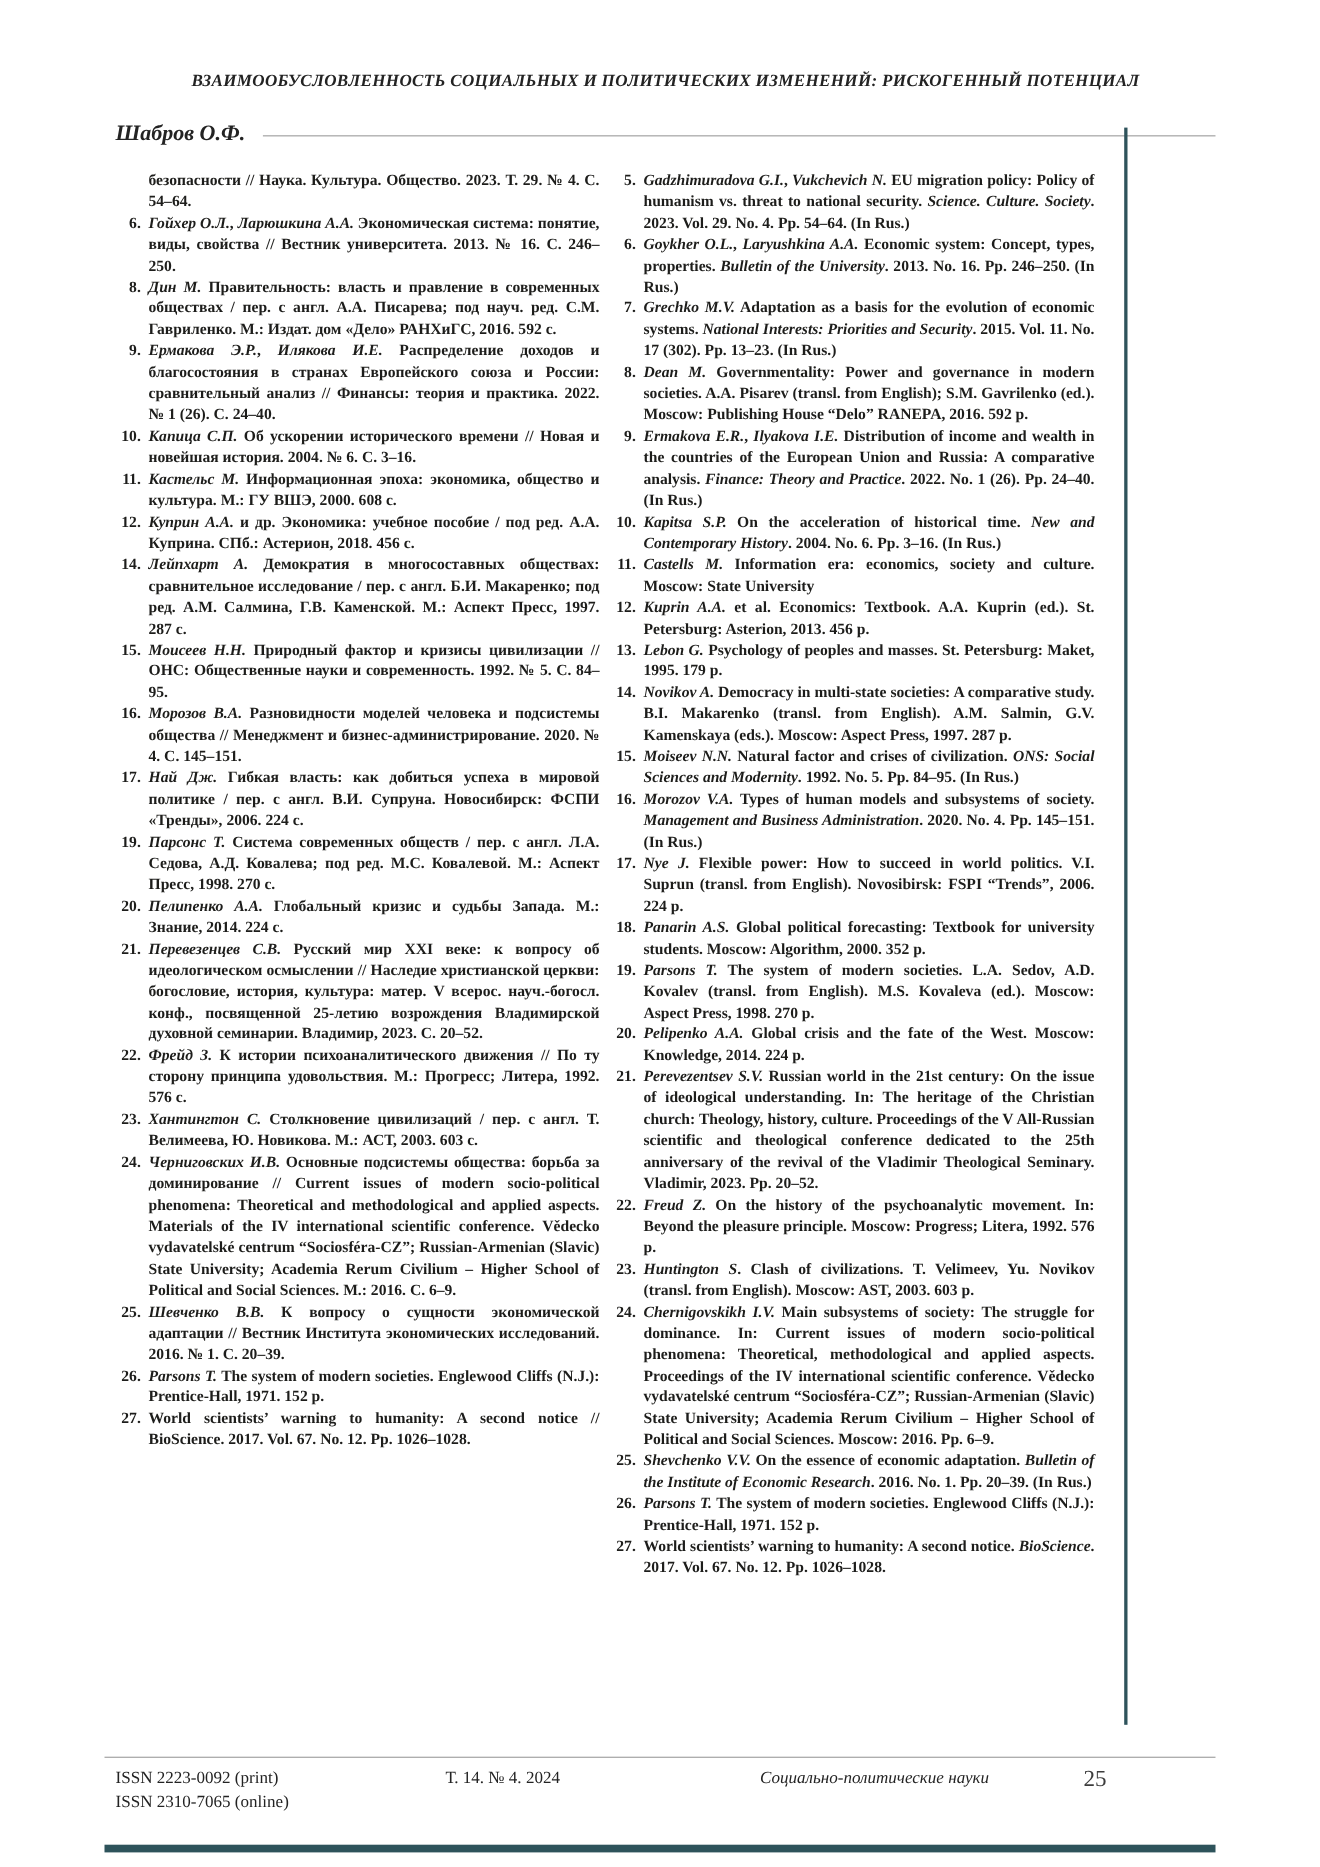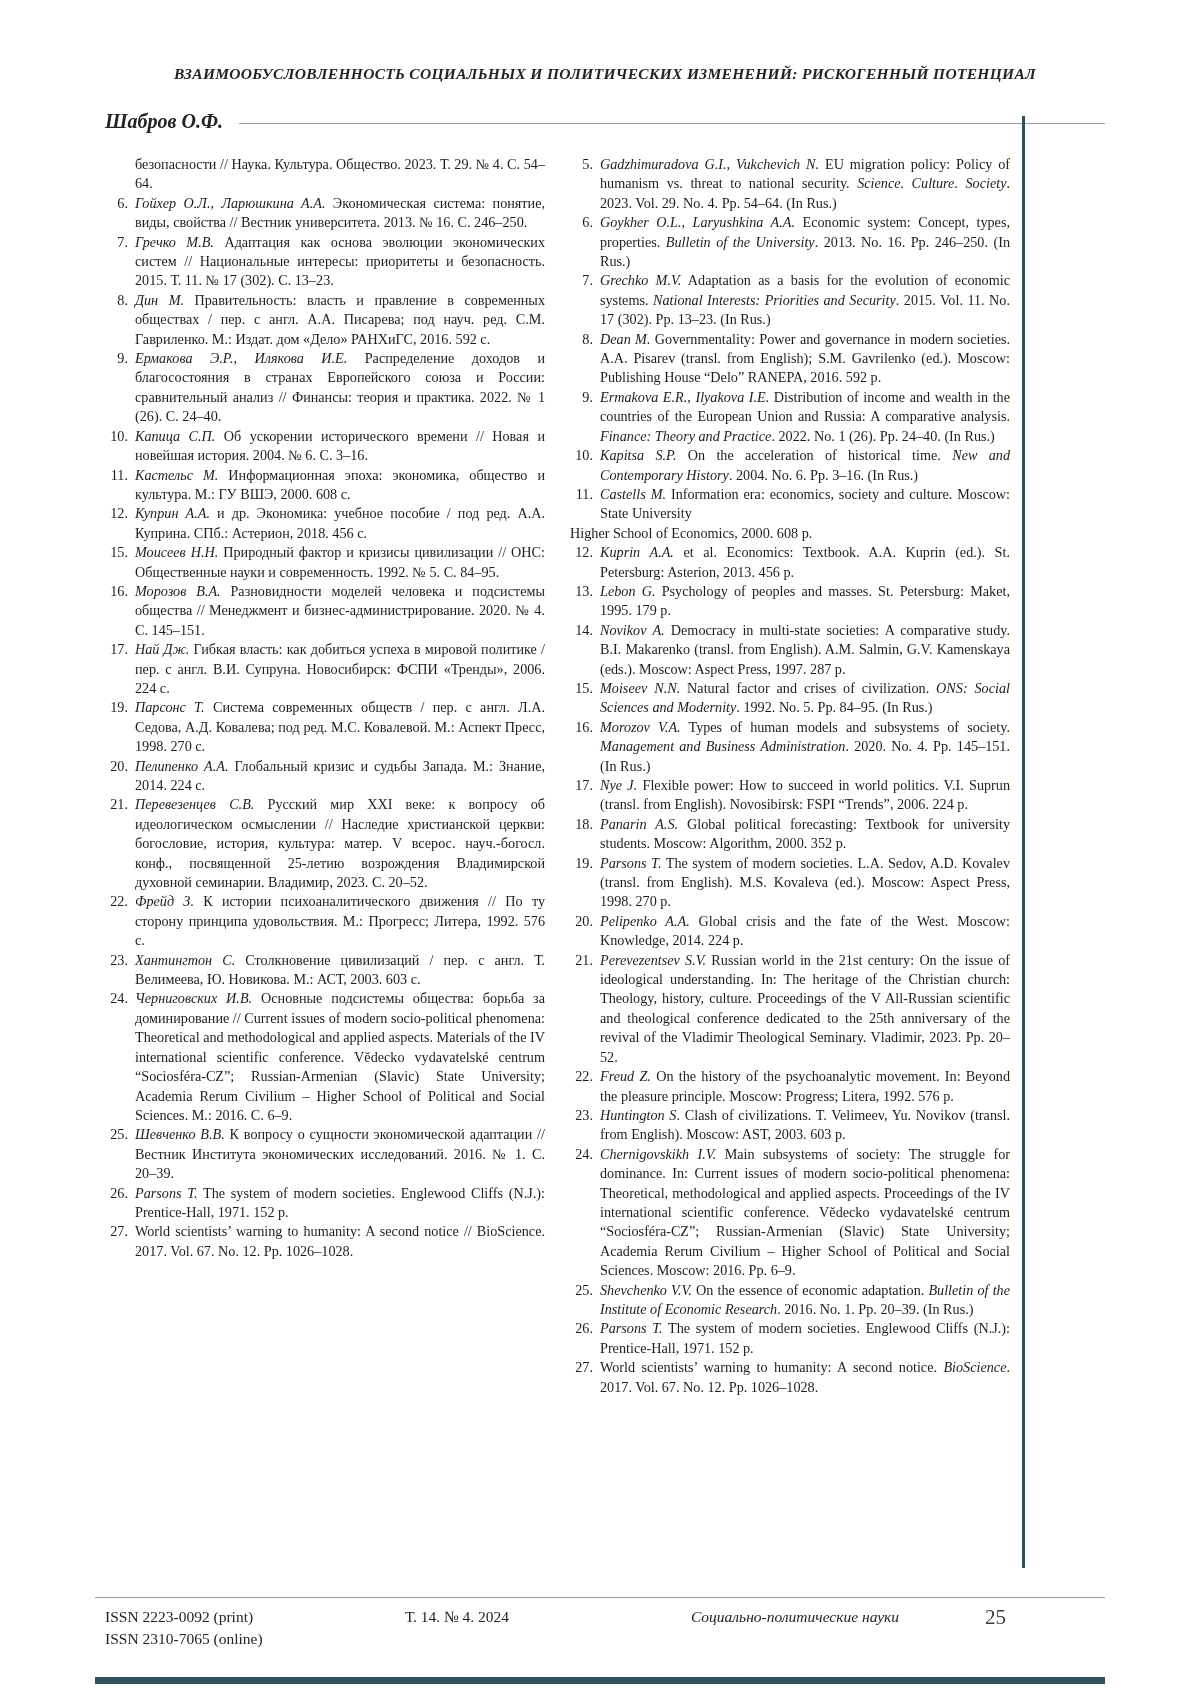--- a/index.html
+++ b/index.html
@@ -10,21 +10,21 @@
     padding-top:64px;
   }
   .running-head {
     text-align:center; font-style:italic; font-weight:bold;
     font-size:15.5px; line-height:20px; letter-spacing:0.3px; color:#232323;
     margin:0 95px 0 105px;
   }
   .author-row { display:flex; align-items:center; gap:16px; margin:26px 95px 0 105px; }
   .author { font-style:italic; font-weight:bold; font-size:20px; white-space:nowrap; color:#232323; }
   .author-rule { flex:1; height:1px; background:#9b9b9b; margin-top:3px; }
-  .content { display:flex; gap:25px; margin:22px 190px 0 105px; height:1430px; overflow:hidden; }
+  .content { display:flex; gap:10px; margin:22px 190px 0 105px; height:1430px; overflow:hidden;font-weight:bold; }
   .col { width:440px; font-size:14.2px; line-height:19.4px; text-align:justify; hyphens:none; }
   .ref { padding-left:30px; text-indent:-30px; }
   .ref.flush { padding-left:0; text-indent:0; }
   .ref-num { display:inline-block; width:23px; text-align:right; margin-right:7px; text-indent:0; }
   .vrule { position:absolute; left:1022px; top:116px; width:3px; height:1452px; background:#2e535b; }
   .page-footer { position:absolute; left:0; right:0; bottom:13px; background:#ffffff; }
   .footer-rule { height:1px; background:#9b9b9b; margin:0 95px; }
   .footer-row { display:flex; align-items:flex-start; margin:8px 95px 0 95px; padding-left:10px; font-size:15.5px; color:#232323; }
   .issn { width:300px; line-height:22px; }
   .vol { width:200px; line-height:22px; }
@@ -41,26 +41,26 @@
 
   <div class="author-row">
     <span class="author">Шабров О.Ф.</span>
     <span class="author-rule"></span>
   </div>
 
   <div class="content">
     <div class="col">
         <div class="ref"><span class="ref-num"></span><span><span>безопасности // Наука. Культура. Общество. 2023. Т. 29. № 4. С. 54–64.</span></span></div>
         <div class="ref"><span class="ref-num">6.</span><span><i>Гойхер О.Л.</i><span>, </span><i>Ларюшкина А.А.</i><span> Экономическая система: понятие, виды, свойства // Вестник университета. 2013. № 16. С. 246–250.</span></span></div>
-        <div class="ref"><span class="ref-num">7.</span><span><i>Гречко М.В.</i><span> Адаптация как основа эволюции экономических систем // Национальные интересы: приоритеты и безопасность. 2015. Т. 11. № 17 (302). С. 13–23.</span></span></div>
         <div class="ref"><span class="ref-num">8.</span><span><i>Дин М.</i><span> Правительность: власть и правление в современных обществах / пер. с англ. А.А. Писарева; под науч. ред. С.М. Гавриленко. М.: Издат. дом «Дело» РАНХиГС, 2016. 592 с.</span></span></div>
         <div class="ref"><span class="ref-num">9.</span><span><i>Ермакова Э.Р.</i><span>, </span><i>Илякова И.Е.</i><span> Распределение доходов и благосостояния в странах Европейского союза и России: сравнительный анализ // Финансы: теория и практика. 2022. № 1 (26). С. 24–40.</span></span></div>
         <div class="ref"><span class="ref-num">10.</span><span><i>Капица С.П.</i><span> Об ускорении исторического времени // Новая и новейшая история. 2004. № 6. С. 3–16.</span></span></div>
         <div class="ref"><span class="ref-num">11.</span><span><i>Кастельс М.</i><span> Информационная эпоха: экономика, общество и культура. М.: ГУ ВШЭ, 2000. 608 с.</span></span></div>
         <div class="ref"><span class="ref-num">12.</span><span><i>Куприн А.А.</i><span> и др. Экономика: учебное пособие / под ред. А.А. Куприна. СПб.: Астерион, 2018. 456 с.</span></span></div>
+        <div class="ref"><span class="ref-num">14.</span><span><i>Лейпхарт А.</i><span> Демократия в многосоставных обществах: сравнительное исследование / пер. с англ. Б.И. Макаренко; под ред. А.М. Салмина, Г.В. Каменской. М.: Аспект Пресс, 1997. 287 с.</span></span></div>
         <div class="ref"><span class="ref-num">15.</span><span><i>Моисеев Н.Н.</i><span> Природный фактор и кризисы цивилизации // ОНС: Общественные науки и современность. 1992. № 5. С. 84–95.</span></span></div>
         <div class="ref"><span class="ref-num">16.</span><span><i>Морозов В.А.</i><span> Разновидности моделей человека и подсистемы общества // Менеджмент и бизнес-администрирование. 2020. № 4. С. 145–151.</span></span></div>
         <div class="ref"><span class="ref-num">17.</span><span><i>Най Дж.</i><span> Гибкая власть: как добиться успеха в мировой политике / пер. с англ. В.И. Супруна. Новосибирск: ФСПИ «Тренды», 2006. 224 с.</span></span></div>
         <div class="ref"><span class="ref-num">19.</span><span><i>Парсонс Т.</i><span> Система современных обществ / пер. с англ. Л.А. Седова, А.Д. Ковалева; под ред. М.С. Ковалевой. М.: Аспект Пресс, 1998. 270 с.</span></span></div>
         <div class="ref"><span class="ref-num">20.</span><span><i>Пелипенко А.А.</i><span> Глобальный кризис и судьбы Запада. М.: Знание, 2014. 224 с.</span></span></div>
         <div class="ref"><span class="ref-num">21.</span><span><i>Перевезенцев С.В.</i><span> Русский мир XXI веке: к вопросу об идеологическом осмыслении // Наследие христианской церкви: богословие, история, культура: матер. V всерос. науч.-богосл. конф., посвященной 25-летию возрождения Владимирской духовной семинарии. Владимир, 2023. С. 20–52.</span></span></div>
         <div class="ref"><span class="ref-num">22.</span><span><i>Фрейд З.</i><span> К истории психоаналитического движения // По ту сторону принципа удовольствия. М.: Прогресс; Литера, 1992. 576 с.</span></span></div>
         <div class="ref"><span class="ref-num">23.</span><span><i>Хантингтон С.</i><span> Столкновение цивилизаций / пер. с англ. Т. Велимеева, Ю. Новикова. М.: АСТ, 2003. 603 с.</span></span></div>
         <div class="ref"><span class="ref-num">24.</span><span><i>Черниговских И.В.</i><span> Основные подсистемы общества: борьба за доминирование // Current issues of modern socio-political phenomena: Theoretical and methodological and applied aspects. Materials of the IV international scientific conference. Vědecko vydavatelské centrum “Sociosféra-CZ”; Russian-Armenian (Slavic) State University; Academia Rerum Civilium – Higher School of Political and Social Sciences. М.: 2016. С. 6–9.</span></span></div>
         <div class="ref"><span class="ref-num">25.</span><span><i>Шевченко В.В.</i><span> К вопросу о сущности экономической адаптации // Вестник Института экономических исследований. 2016. № 1. С. 20–39.</span></span></div>
@@ -68,21 +68,20 @@
         <div class="ref"><span class="ref-num">27.</span><span><span>World scientists’ warning to humanity: A second notice // BioScience. 2017. Vol. 67. No. 12. Pp. 1026–1028.</span></span></div>
       </div>
     <div class="col">
         <div class="ref"><span class="ref-num">5.</span><span><i>Gadzhimuradova G.I.</i><span>, </span><i>Vukchevich N.</i><span> EU migration policy: Policy of humanism vs. threat to national security. </span><i>Science. Culture. Society</i><span>. 2023. Vol. 29. No. 4. Pp. 54–64. (In Rus.)</span></span></div>
         <div class="ref"><span class="ref-num">6.</span><span><i>Goykher O.L.</i><span>, </span><i>Laryushkina A.A.</i><span> Economic system: Concept, types, properties. </span><i>Bulletin of the University</i><span>. 2013. No. 16. Pp. 246–250. (In Rus.)</span></span></div>
         <div class="ref"><span class="ref-num">7.</span><span><i>Grechko M.V.</i><span> Adaptation as a basis for the evolution of economic systems. </span><i>National Interests: Priorities and Security</i><span>. 2015. Vol. 11. No. 17 (302). Pp. 13–23. (In Rus.)</span></span></div>
         <div class="ref"><span class="ref-num">8.</span><span><i>Dean M.</i><span> Governmentality: Power and governance in modern societies. A.A. Pisarev (transl. from English); S.M. Gavrilenko (ed.). Moscow: Publishing House “Delo” RANEPA, 2016. 592 p.</span></span></div>
         <div class="ref"><span class="ref-num">9.</span><span><i>Ermakova E.R.</i><span>, </span><i>Ilyakova I.E.</i><span> Distribution of income and wealth in the countries of the European Union and Russia: A comparative analysis. </span><i>Finance: Theory and Practice</i><span>. 2022. No. 1 (26). Pp. 24–40. (In Rus.)</span></span></div>
         <div class="ref"><span class="ref-num">10.</span><span><i>Kapitsa S.P.</i><span> On the acceleration of historical time. </span><i>New and Contemporary History</i><span>. 2004. No. 6. Pp. 3–16. (In Rus.)</span></span></div>
         <div class="ref"><span class="ref-num">11.</span><span><i>Castells M.</i><span> Information era: economics, society and culture. Moscow: State University</span></span></div>
-        <div class="ref flush"><span><span>Higher School of Economics, 2000. 608 p.</span></span></div>
         <div class="ref"><span class="ref-num">12.</span><span><i>Kuprin A.A.</i><span> et al. Economics: Textbook. A.A. Kuprin (ed.). St. Petersburg: Asterion, 2013. 456 p.</span></span></div>
         <div class="ref"><span class="ref-num">13.</span><span><i>Lebon G.</i><span> Psychology of peoples and masses. St. Petersburg: Maket, 1995. 179 p.</span></span></div>
         <div class="ref"><span class="ref-num">14.</span><span><i>Novikov A.</i><span> Democracy in multi-state societies: A comparative study. B.I. Makarenko (transl. from English). A.M. Salmin, G.V. Kamenskaya (eds.). Moscow: Aspect Press, 1997. 287 p.</span></span></div>
         <div class="ref"><span class="ref-num">15.</span><span><i>Moiseev N.N.</i><span> Natural factor and crises of civilization. </span><i>ONS: Social Sciences and Modernity</i><span>. 1992. No. 5. Pp. 84–95. (In Rus.)</span></span></div>
         <div class="ref"><span class="ref-num">16.</span><span><i>Morozov V.A.</i><span> Types of human models and subsystems of society. </span><i>Management and Business Administration</i><span>. 2020. No. 4. Pp. 145–151. (In Rus.)</span></span></div>
         <div class="ref"><span class="ref-num">17.</span><span><i>Nye J.</i><span> Flexible power: How to succeed in world politics. V.I. Suprun (transl. from English). Novosibirsk: FSPI “Trends”, 2006. 224 p.</span></span></div>
         <div class="ref"><span class="ref-num">18.</span><span><i>Panarin A.S.</i><span> Global political forecasting: Textbook for university students. Moscow: Algorithm, 2000. 352 p.</span></span></div>
         <div class="ref"><span class="ref-num">19.</span><span><i>Parsons T.</i><span> The system of modern societies. L.A. Sedov, A.D. Kovalev (transl. from English). M.S. Kovaleva (ed.). Moscow: Aspect Press, 1998. 270 p.</span></span></div>
         <div class="ref"><span class="ref-num">20.</span><span><i>Pelipenko A.A.</i><span> Global crisis and the fate of the West. Moscow: Knowledge, 2014. 224 p.</span></span></div>
         <div class="ref"><span class="ref-num">21.</span><span><i>Perevezentsev S.V.</i><span> Russian world in the 21st century: On the issue of ideological understanding. In: The heritage of the Christian church: Theology, history, culture. Proceedings of the V All-Russian scientific and theological conference dedicated to the 25th anniversary of the revival of the Vladimir Theological Seminary. Vladimir, 2023. Pp. 20–52.</span></span></div>

